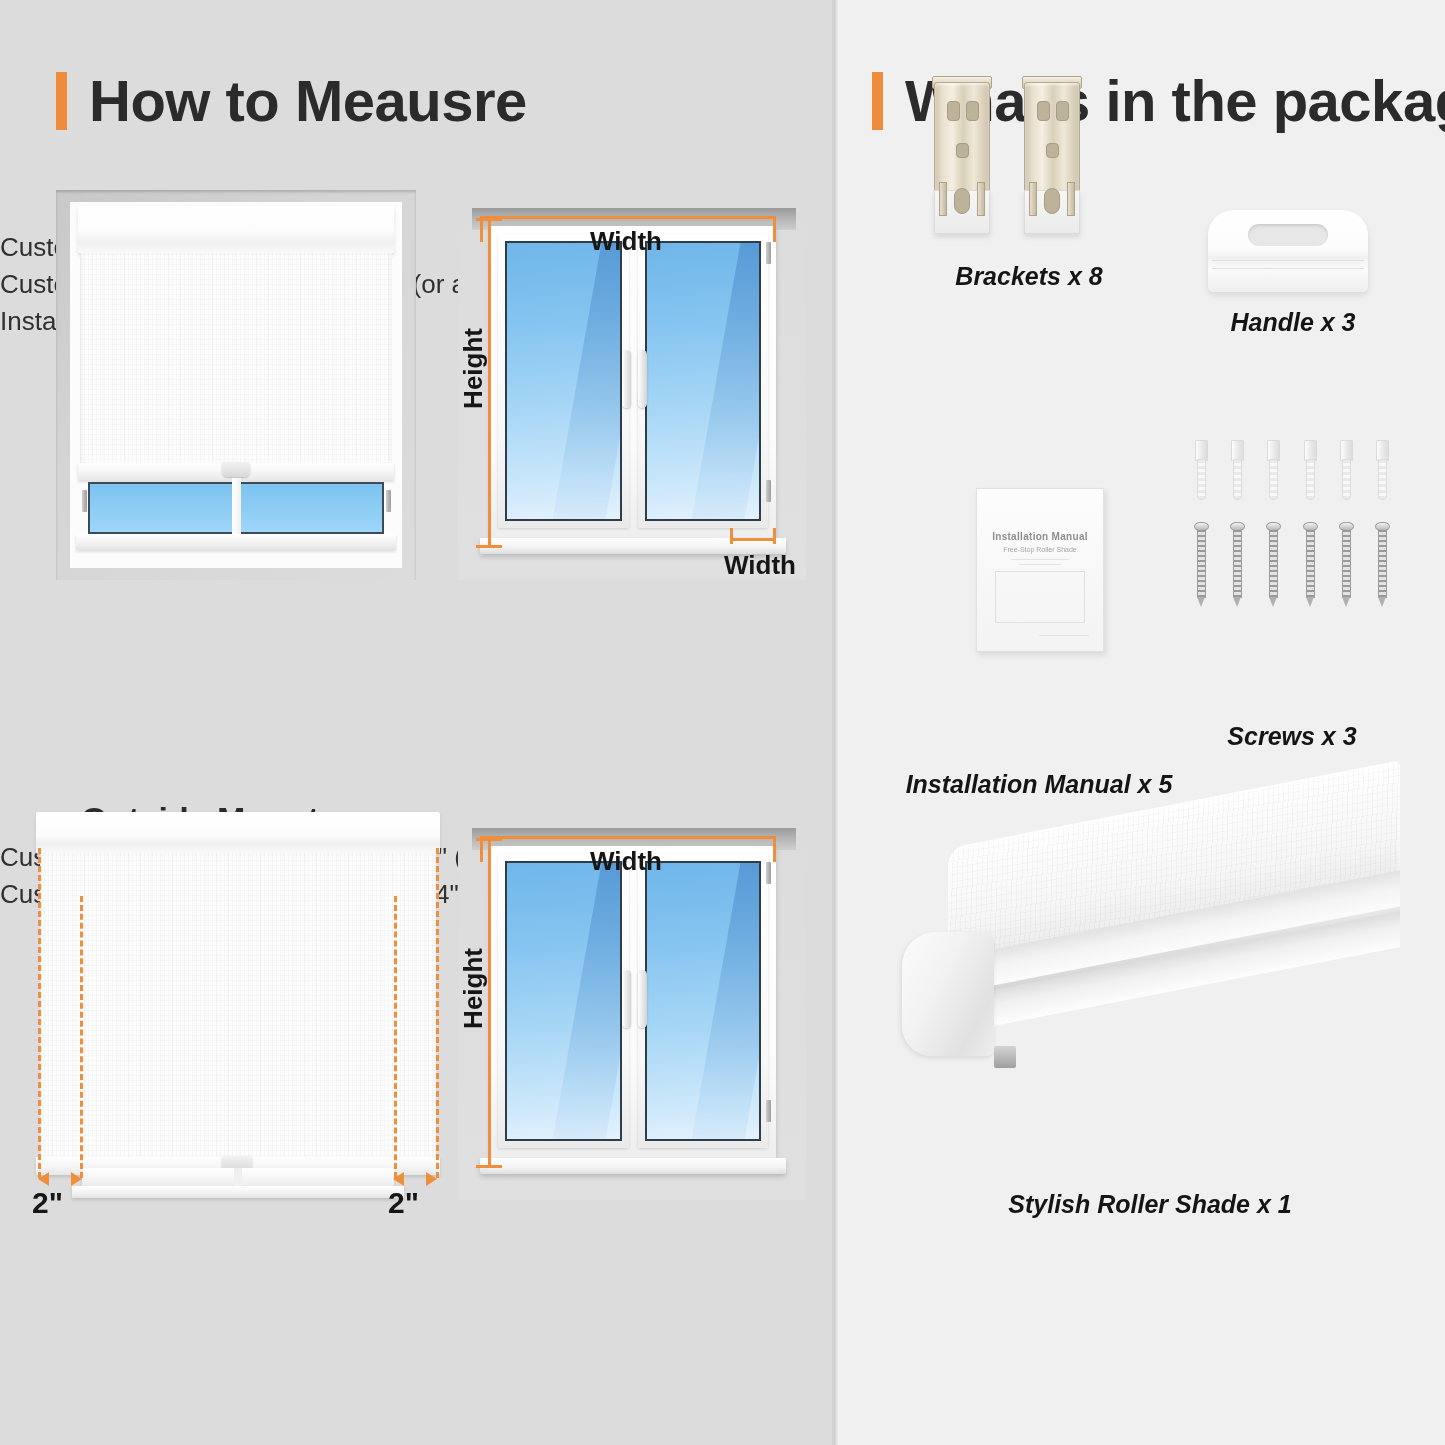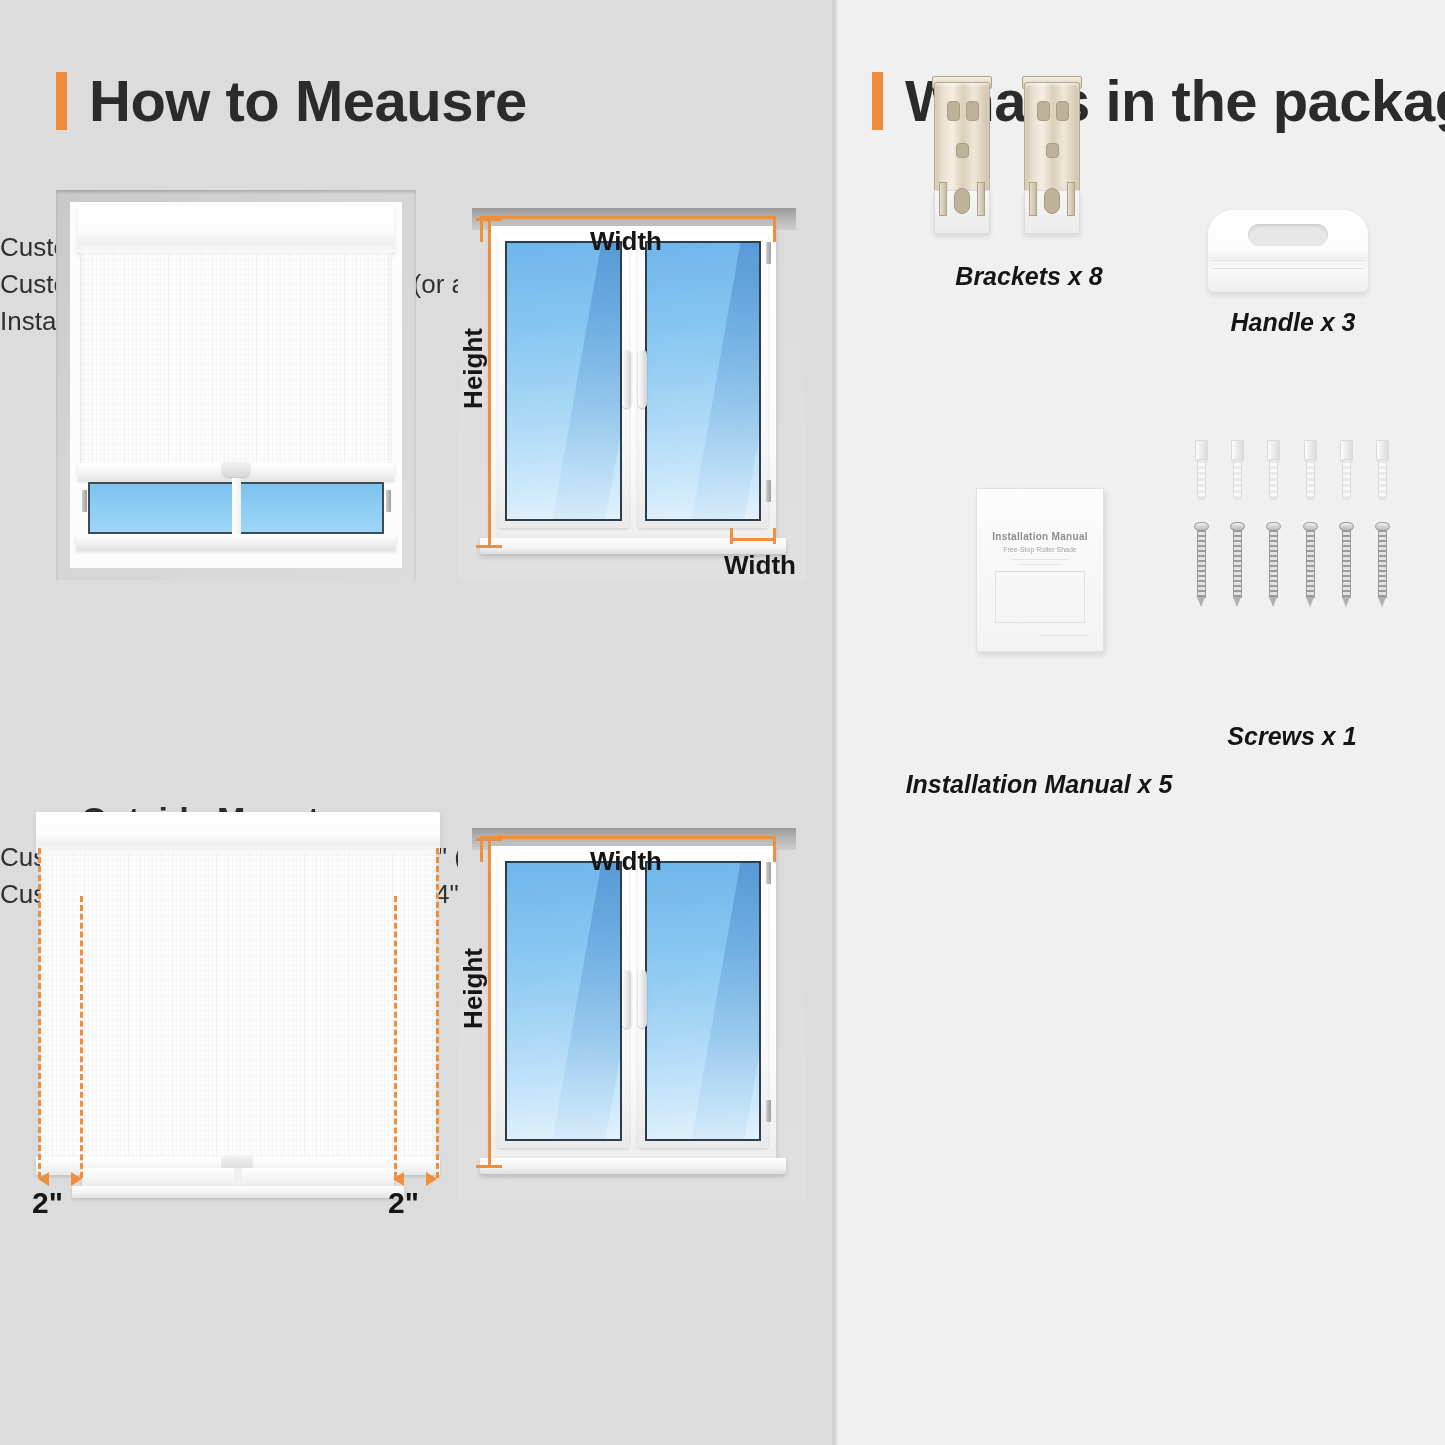--- a/index.html
+++ b/index.html
@@ -587,18 +587,29 @@
             <div class="screw-head"></div>
             <div class="screw-shaft"></div>
             <div class="screw-tip"></div>
           </div>
         <div class="screw" style="position:relative;">
             <div class="screw-head"></div>
             <div class="screw-shaft"></div>
             <div class="screw-tip"></div>
           </div>
       </div>
-      <div class="pkg-label" style="left:0;top:282px;width:216px;">Screws  x 1</div>
-    </div>
-
+      <div class="pkg-label" style="left:0;top:282px;width:216px;">Screws  x 3</div>
+    </div>
+
+    <div class="pkg-item" style="left:52px;top:800px;width:520px;height:440px;">
+      <div class="roller-wrap" style="left:10px;top:40px;">
+        <div class="roller-top"></div>
+        <div class="roller-face"></div>
+        <div class="roller-shadowline"></div>
+        <div class="roller-underlip"></div>
+        <div class="roller-cap"></div>
+        <div class="roller-endpin"></div>
+      </div>
+      <div class="pkg-label" style="left:0;top:390px;width:520px;">Stylish Roller Shade x 1</div>
+    </div>
 
   </div>
 </div>
 
 </body></html>

